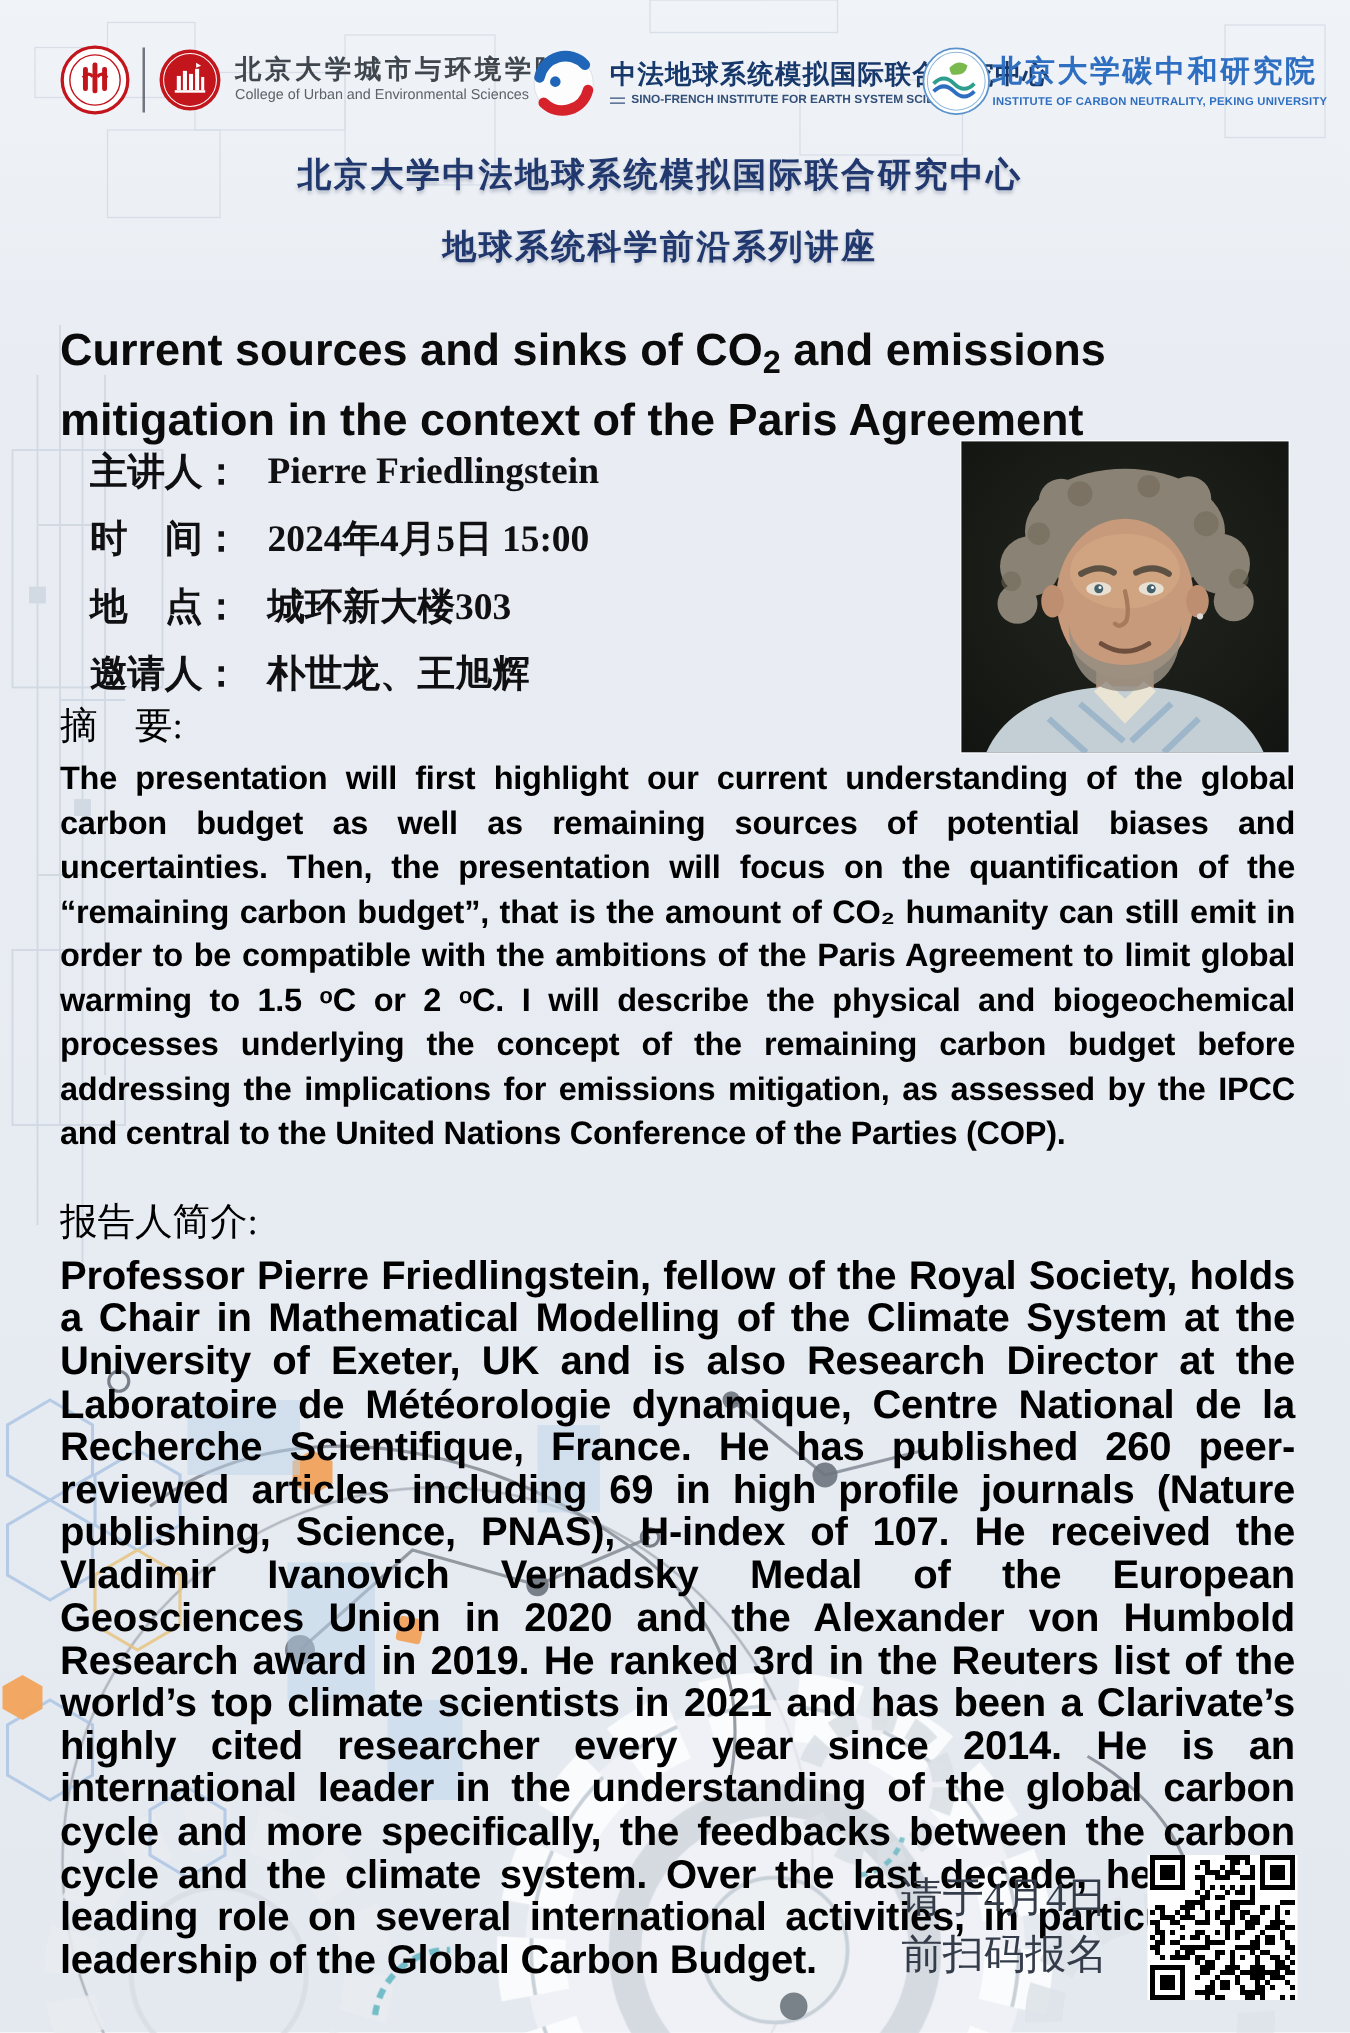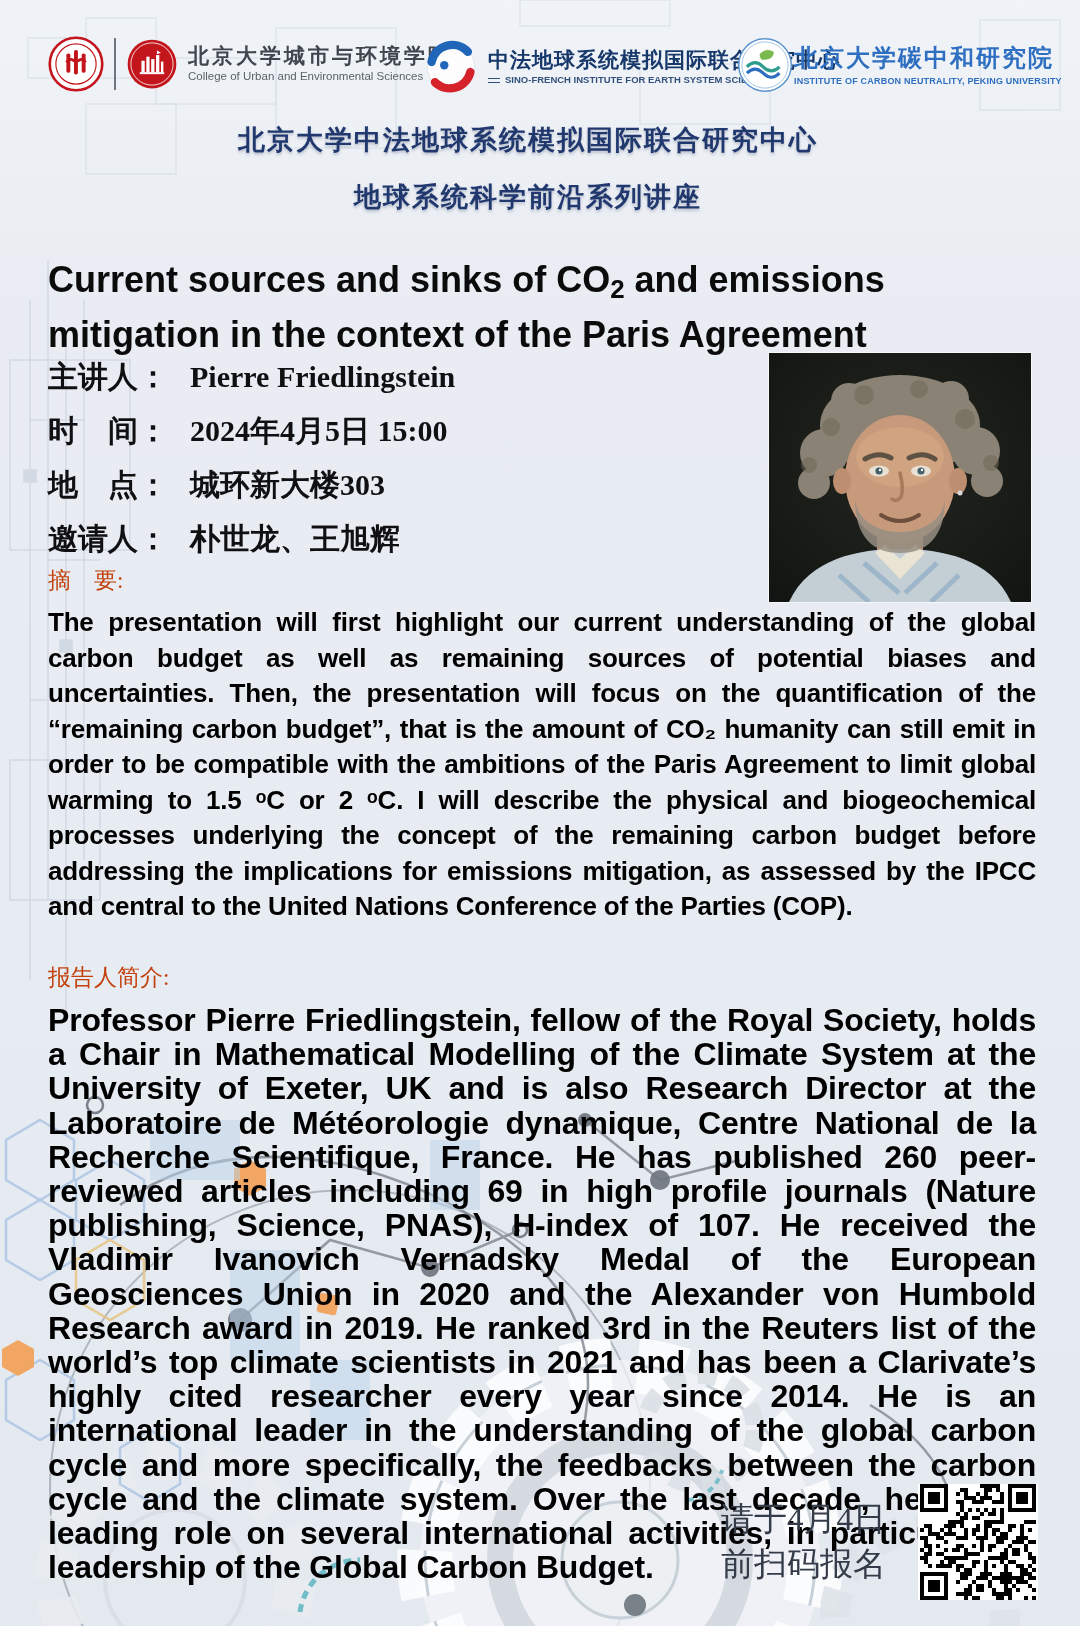--- a/index.html
+++ b/index.html
@@ -30,28 +30,28 @@
        color:#21386e;font-weight:900;font-size:27px;line-height:57px;letter-spacing:2px;
        text-shadow:0 2px 3px rgba(40,55,90,.28);}
   
   .talk-title{position:absolute;left:48px;top:238px;width:992px;color:#0b0b0c;
        font-weight:bold;font-size:36px;line-height:46px;letter-spacing:0px;margin-top:19px;}
   .talk-title sub{font-size:.72em;vertical-align:-0.25em;}
   
   .details{position:absolute;left:48px;top:350px;width:700px;
        font-family:"Liberation Serif",serif;font-size:30px;color:#101012;}
   .detail-row{height:54px;display:flex;align-items:center;}
-  .detail-label{font-weight:bold;min-width:128px;}
+  .detail-label{font-weight:bold;min-width:128px;padding-left:24px;}
   .detail-value{font-weight:bold;margin-left:14px;}
   
   .photo{position:absolute;left:769px;top:353px;width:262px;height:249px;
        box-shadow:0 0 0 1px rgba(255,255,255,.6);}
   .photo svg{display:block;}
   
-  .section-heading{font-family:"Liberation Serif",serif;font-size:23px;color:#c2410c;line-height:36px;}
+  .section-heading{font-family:"Liberation Serif",serif;font-size:30px;color:#000000;line-height:36px;}
   .para{font-weight:bold;color:#000000;text-align:justify;}
   .abstract{position:absolute;left:48px;top:563px;width:988px;}
   .abstract .para{margin-top:6px;font-size:26px;line-height:35.5px;letter-spacing:-0.2px;}
   .bio{position:absolute;left:48px;top:960px;width:988px;}
   .bio .para{margin-top:7px;font-size:32px;line-height:34.2px;letter-spacing:-0.2px;}
   
   .registration{position:absolute;right:42px;top:1484px;display:flex;align-items:center;gap:32px;}
   .reg-text{font-family:"Liberation Serif",serif;font-size:33px;line-height:45px;color:#343b49;text-align:left;}
   .qr{width:120px;height:116px;background:#fff;}
   .qr svg{display:block;}

